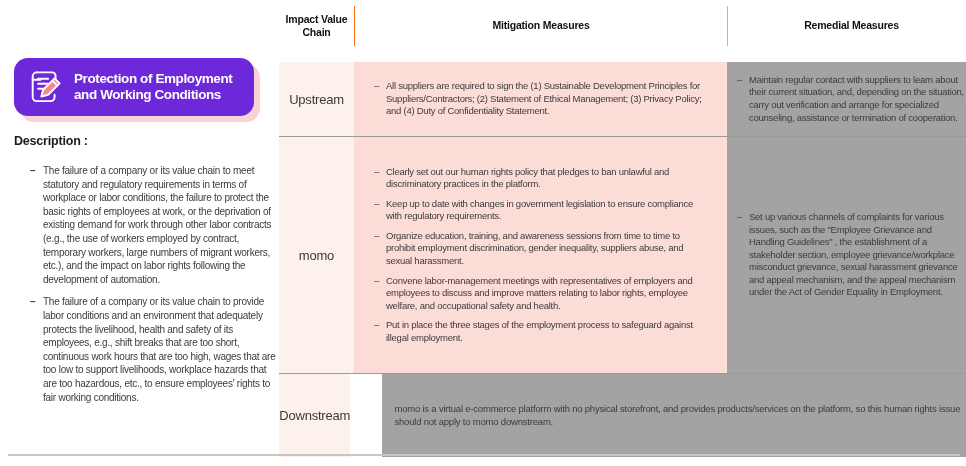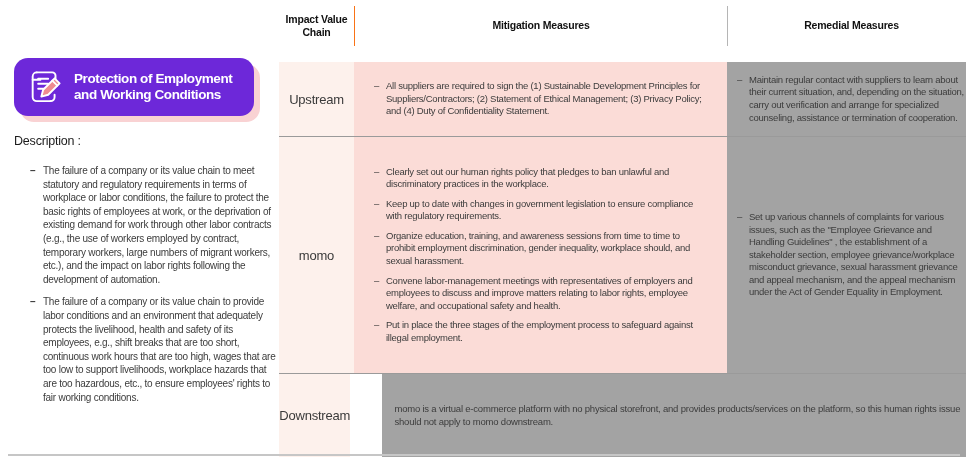--- a/index.html
+++ b/index.html
@@ -21,21 +21,21 @@
     display:flex; align-items:center; gap:8px;
     padding:8px 10px 8px 10px;
   }
   .badge-icon { flex:0 0 auto; width:42px; height:42px; display:flex; align-items:center; justify-content:center; }
   .badge-title {
     color:#ffffff; font-weight:bold; font-size:13.5px; line-height:1.18;
     letter-spacing:-0.4px;
   }
 
   .desc-heading {
-    margin:18px 0 5px 0; font-size:12.5px; font-weight:normal; color:#1b1b1b;
+    margin:18px 0 5px 0; font-size:12.5px; font-weight:bold; color:#1b1b1b;
     letter-spacing:-0.2px;
   }
   .desc-list { list-style:none; margin:16px; padding:0; width:250px; }
   .desc-list li {
     position:relative; padding-left:13px; margin:0 0 9px 0;
     font-size:10px; line-height:1.36; letter-spacing:-0.25px; color:#3c3c3c;
   }
   .desc-list li::before { content:"–"; position:absolute; left:0; top:0; font-weight:bold; color:#3c3c3c; }
 
   
@@ -140,23 +140,23 @@
         <ul class="blist">
           <li>Maintain regular contact with suppliers to learn about their current situation, and, depending on the situation, carry out verification and arrange for specialized counseling, assistance or termination of cooperation.</li>
         </ul>
       </div>
     </div>
 
     <div class="trow row-momo">
       <div class="cell cell-label">momo</div>
       <div class="cell cell-mitigation">
         <ul class="blist">
-          <li>Clearly set out our human rights policy that pledges to ban unlawful and discriminatory practices in the workplace.</li>
+          <li>Clearly set out our human rights policy that pledges to ban unlawful and discriminatory practices in the platform.</li>
           <li>Keep up to date with changes in government legislation to ensure compliance with regulatory requirements.</li>
-          <li>Organize education, training, and awareness sessions from time to time to prohibit employment discrimination, gender inequality, workplace should, and sexual harassment.</li>
+          <li>Organize education, training, and awareness sessions from time to time to prohibit employment discrimination, gender inequality, suppliers abuse, and sexual harassment.</li>
           <li>Convene labor-management meetings with representatives of employers and employees to discuss and improve matters relating to labor rights, employee welfare, and occupational safety and health.</li>
           <li>Put in place the three stages of the employment process to safeguard against illegal employment.</li>
         </ul>
       </div>
       <div class="cell cell-remedial">
         <ul class="blist">
           <li>Set up various channels of complaints for various issues, such as the "Employee Grievance and Handling Guidelines" , the establishment of a stakeholder section, employee grievance/workplace misconduct grievance, sexual harassment grievance and appeal mechanism, and the appeal mechanism under the Act of Gender Equality in Employment.</li>
         </ul>
       </div>
     </div>

